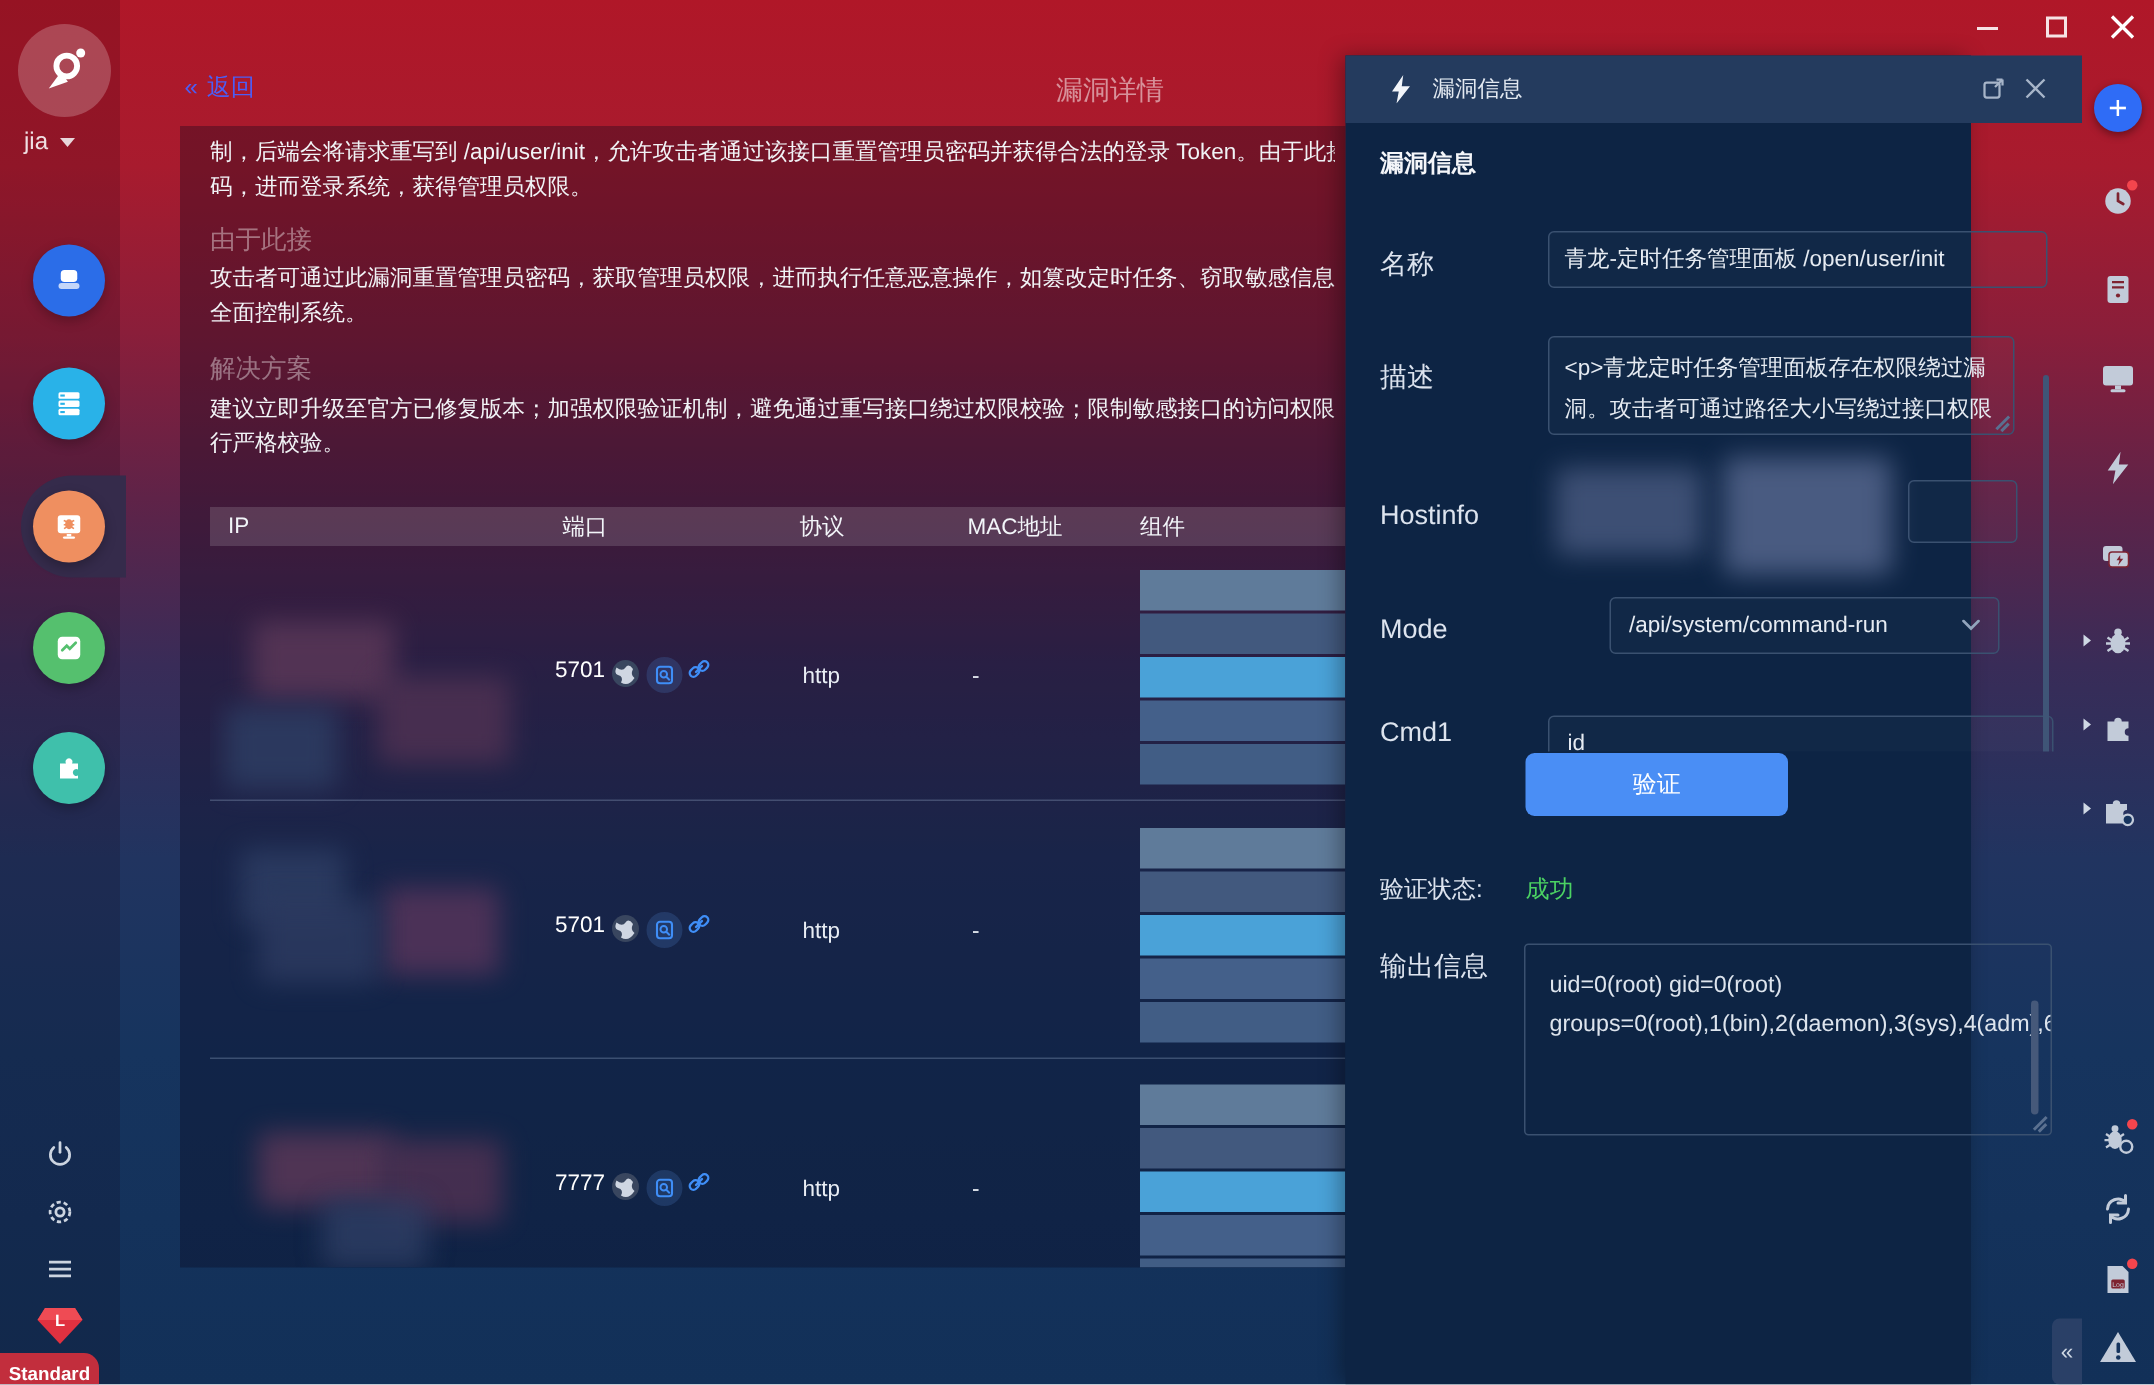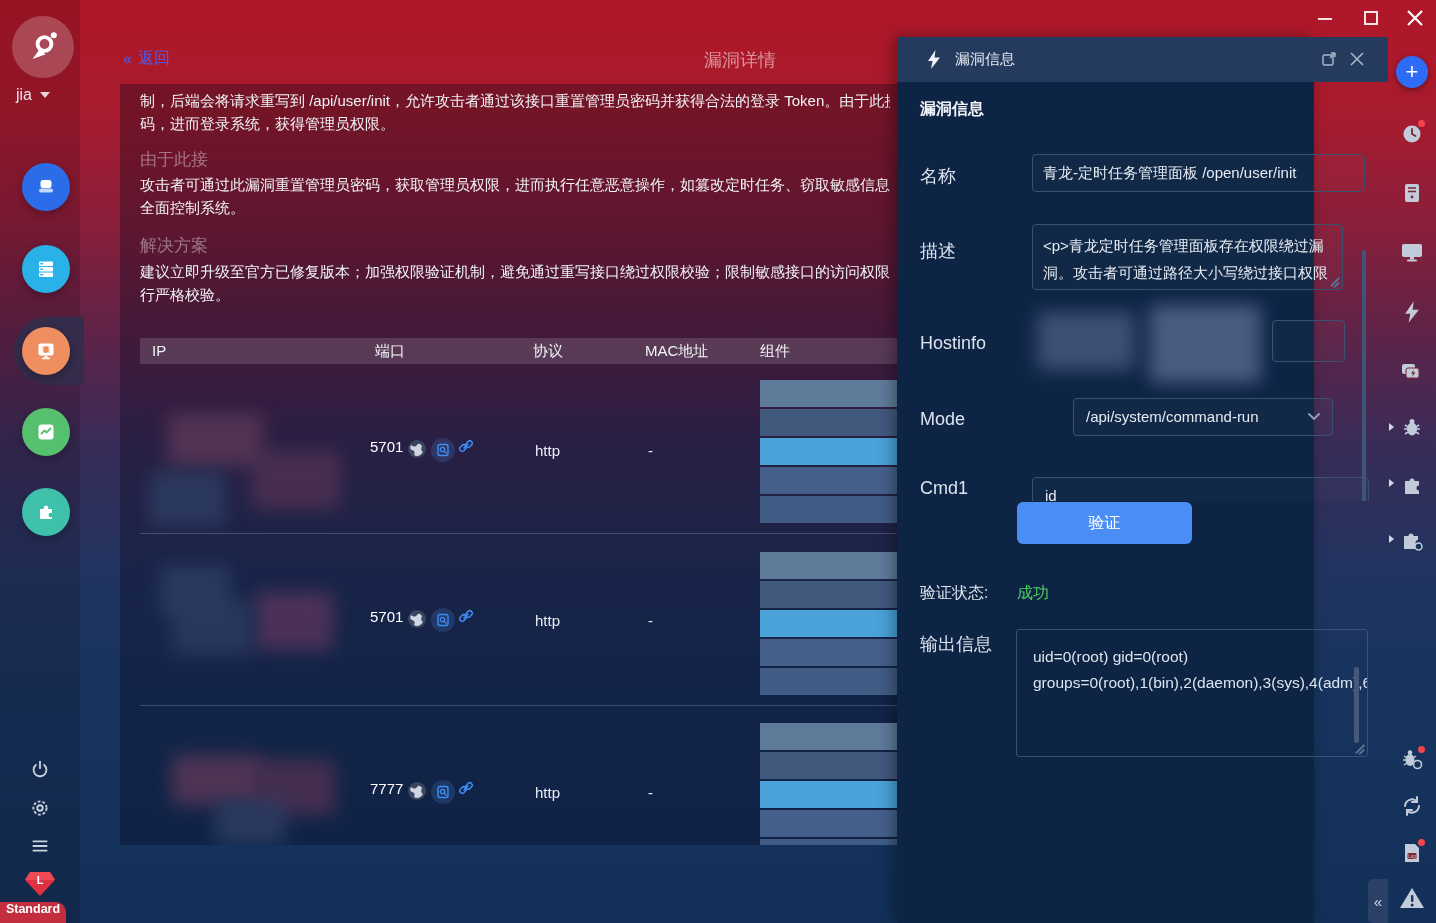--- a/index.html
+++ b/index.html
@@ -14,21 +14,21 @@
   .logo-circle{left:12px;top:16px;width:62px;height:62px;border-radius:50%;background:rgba(255,255,255,0.22);
     display:flex;align-items:center;justify-content:center;}
   .user-row{left:16px;top:86px;color:#f0dfe2;font-size:16px;display:flex;align-items:center;gap:8px;cursor:pointer;}
   .caret-down{width:0;height:0;border-left:5px solid transparent;border-right:5px solid transparent;border-top:6px solid #e8d6da;}
   .app-btn{left:22px;width:48px;height:48px;border-radius:50%;display:flex;align-items:center;justify-content:center;cursor:pointer;
     box-shadow:0 3px 8px rgba(0,0,0,0.25);}
   .active-notch{left:14px;top:317px;width:70px;height:68px;background:#352b4b;border-radius:34px 0 0 34px;}
   .tool-btn{left:26px;width:28px;height:28px;display:flex;align-items:center;justify-content:center;cursor:pointer;}
   .gem{left:24px;top:868px;width:32px;height:30px;cursor:pointer;}
   .ribbon{left:0;bottom:0;height:21px;width:66px;background:#c22e3d;border-radius:0 10px 0 0;color:#fff;
-    font-size:12.5px;font-weight:bold;display:flex;align-items:flex-start;justify-content:center;}
+    font-size:12.5px;font-weight:bold;display:flex;align-items:flex-end;justify-content:center;}
 
   
   .winctl{top:5px;width:26px;height:26px;display:flex;align-items:center;justify-content:center;cursor:pointer;}
 
   
   .back-link{left:123px;top:48px;color:#4c5ef5;font-size:16px;display:flex;gap:6px;align-items:center;cursor:pointer;}
   .page-title{left:600px;top:48px;width:280px;text-align:center;color:rgba(255,255,255,0.52);font-size:18px;}
   #content-panel{left:120px;top:84px;width:777px;height:761px;background:rgba(8,6,28,0.33);overflow:hidden;}
   .body-line{left:20px;width:750px;color:#f1f3f6;font-size:15px;white-space:nowrap;overflow:hidden;}
   .sec-title{left:20px;color:rgba(255,255,255,0.40);font-size:17px;}

